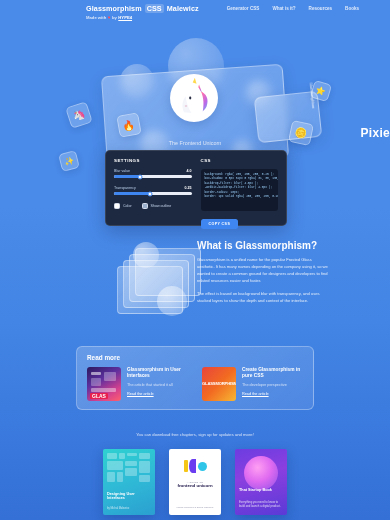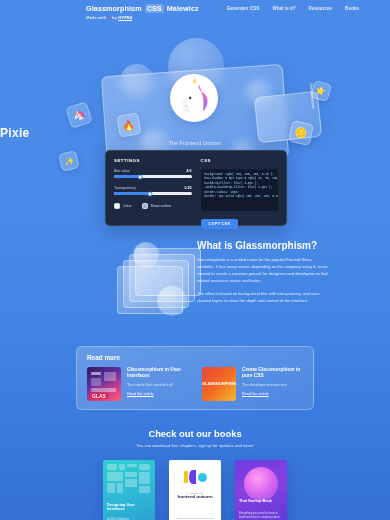--- a/index.html
+++ b/index.html
@@ -111,21 +111,21 @@
     border: 2.2px solid rgba(255,255,255,.92);
     display: flex; align-items: center; justify-content: center;
     box-shadow: 0 3px 10px rgba(25,60,130,.22);
     overflow: hidden;
     z-index: 12;
   }
   .avatar-wrap svg { width: 42px; height: 42px; }
 
   .hero-name {
     position: absolute; left: 0; right: 0; top: 104px;
-    text-align: left; z-index: 12;
+    text-align: right; z-index: 12;
     font-size: 12px; font-weight: bold; color: #ffffff;
     letter-spacing: .3px;
   }
   .hero-tag {
     position: absolute; left: 0; right: 0; top: 118px;
     text-align: center; z-index: 12;
     font-size: 5.4px; color: rgba(255,255,255,.80);
   }
 
   
@@ -466,21 +466,20 @@
           <div class="rm-h">Create Glassmorphism in pure CSS</div>
           <div class="rm-d">The developer perspective</div>
           <div class="rm-link">Read the article</div>
         </div>
       </div>
 
     </div>
   </div>
 
   <div class="books">
-    <div class="books-title">Check out our books</div>
     <div class="books-sub">You can download free chapters, sign up for updates and more!</div>
     <div class="books-row">
 
       <div class="book book-1">
         <div class="b1-grid">
           <i style="left:0;top:0;width:10px;height:6px"></i>
           <i style="left:12px;top:0;width:6px;height:6px"></i>
           <i style="left:20px;top:0;width:10px;height:3px"></i>
           <i style="left:32px;top:0;width:11px;height:6px"></i>
           <i style="left:0;top:8px;width:16px;height:9px"></i>

